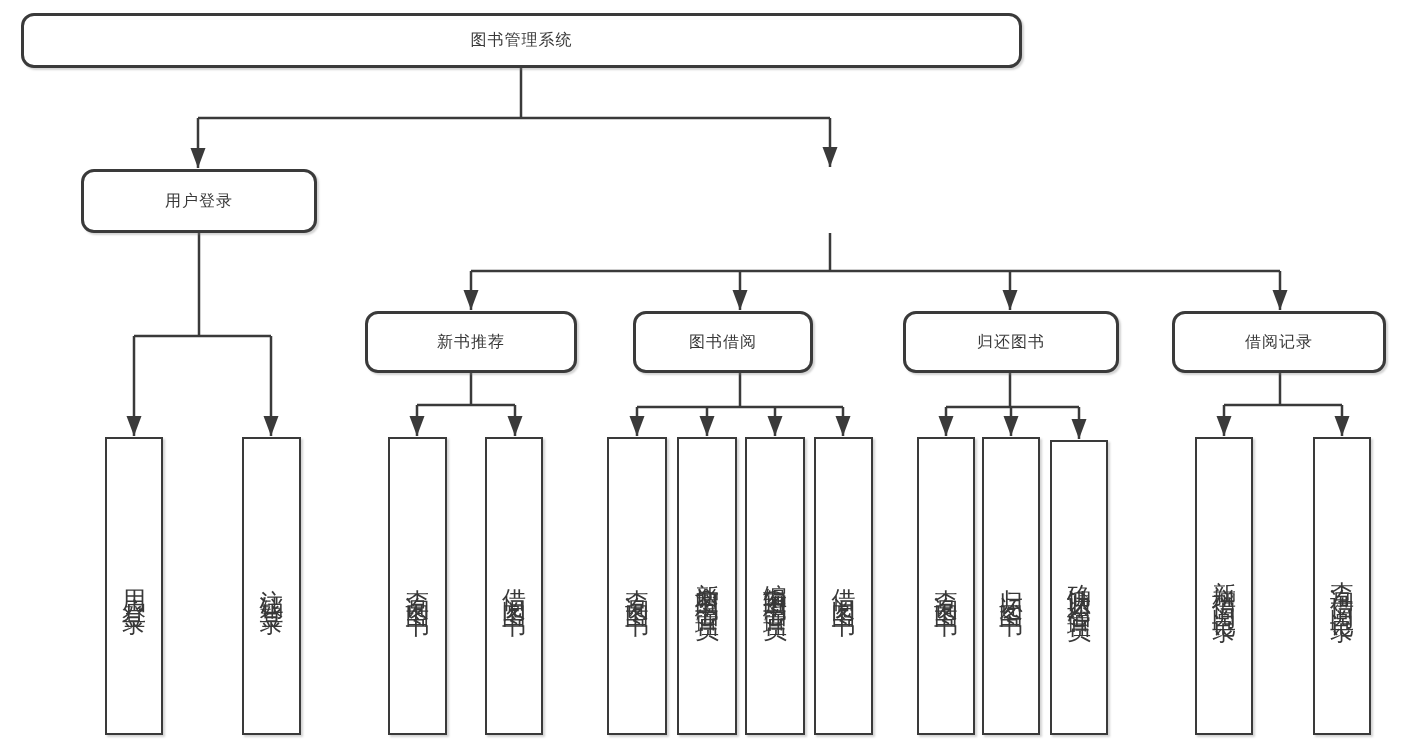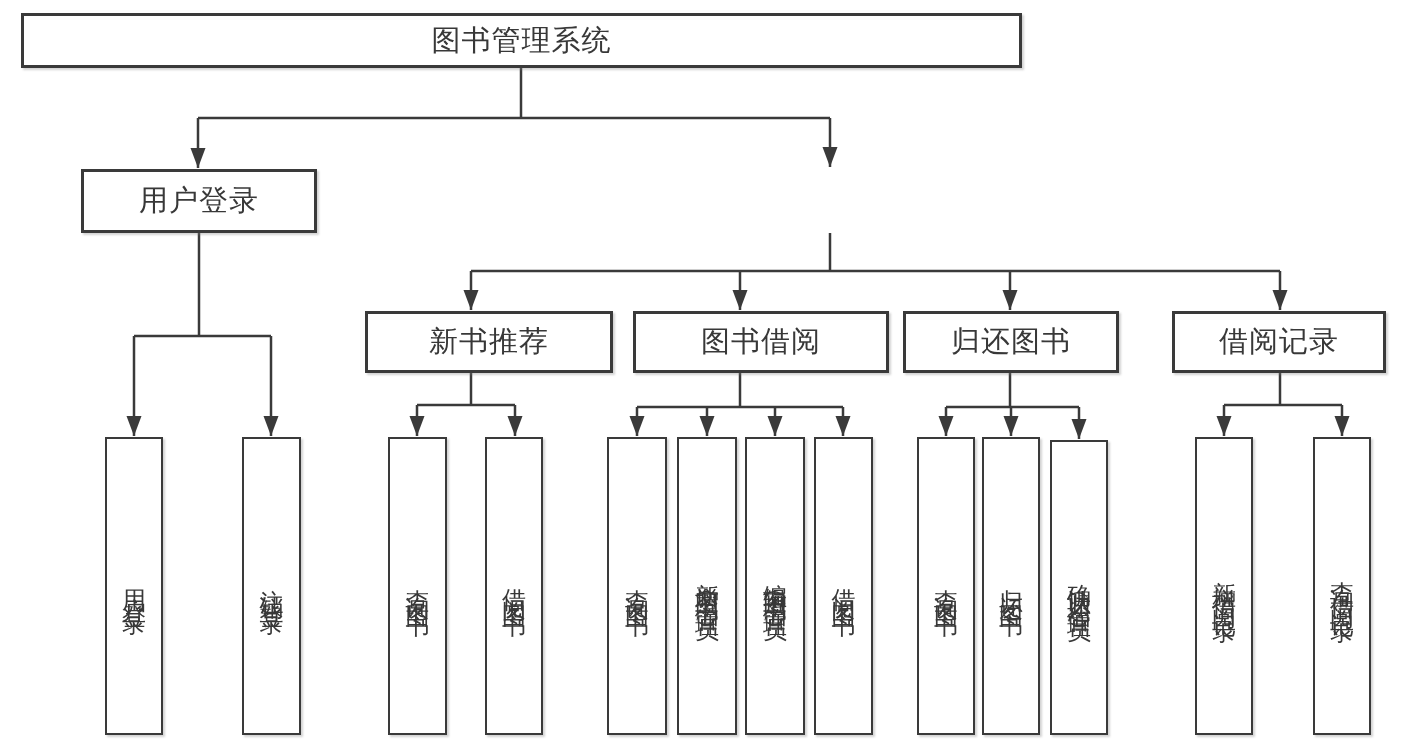--- a/index.html
+++ b/index.html
@@ -19,21 +19,21 @@
   svg.wires{position:absolute;left:0;top:0;width:1405px;height:747px;color:var(--line);}
   .box{
     position:absolute;
     box-sizing:border-box;
     border:3px solid var(--line);
     background:#fff;
     display:flex;align-items:center;justify-content:center;
     color:var(--text);
     box-shadow:2px 2px 2px rgba(130,130,130,0.35);
   }
-  .hbox{font-size:29px;letter-spacing:1px;}
+  .hbox{font-size:16px;letter-spacing:1px;border-radius:13px;}
   .vbox{
     border-width:2.5px;
     writing-mode:vertical-rl;
     text-orientation:mixed;
     font-size:24px;
     letter-spacing:8px;
     line-height:1;
   }
   .vbox.long{letter-spacing:5px;}
   .watermark{
@@ -97,22 +97,22 @@
       <path d="M1224 405 L1342 405"></path>
       <path d="M1224 405 L1224 436" marker-end="url(#arr)"></path>
       <path d="M1342 405 L1342 436" marker-end="url(#arr)"></path>
     </g>
   </svg>
 
   <div class="box hbox" style="left:21px;top:13px;width:1001px;height:55px">图书管理系统</div>
 
   <div class="box hbox" style="left:81px;top:169px;width:236px;height:64px">用户登录</div>
 
-  <div class="box hbox" style="left:365px;top:311px;width:248px;height:62px">新书推荐</div>
-  <div class="box hbox" style="left:633px;top:311px;width:256px;height:62px">图书借阅</div>
+  <div class="box hbox" style="left:365px;top:311px;width:212px;height:62px">新书推荐</div>
+  <div class="box hbox" style="left:633px;top:311px;width:180px;height:62px">图书借阅</div>
   <div class="box hbox" style="left:903px;top:311px;width:216px;height:62px">归还图书</div>
   <div class="box hbox" style="left:1172px;top:311px;width:214px;height:62px">借阅记录</div>
 
   <div class="box vbox" style="left:105px;top:437px;width:58px;height:298px">用户登录</div>
   <div class="box vbox" style="left:242px;top:437px;width:59px;height:298px">注销登录</div>
 
   <div class="box vbox" style="left:388px;top:437px;width:59px;height:298px">查询图书</div>
   <div class="box vbox" style="left:485px;top:437px;width:58px;height:298px">借阅图书</div>
 
   <div class="box vbox" style="left:607px;top:437px;width:60px;height:298px">查询图书</div>

